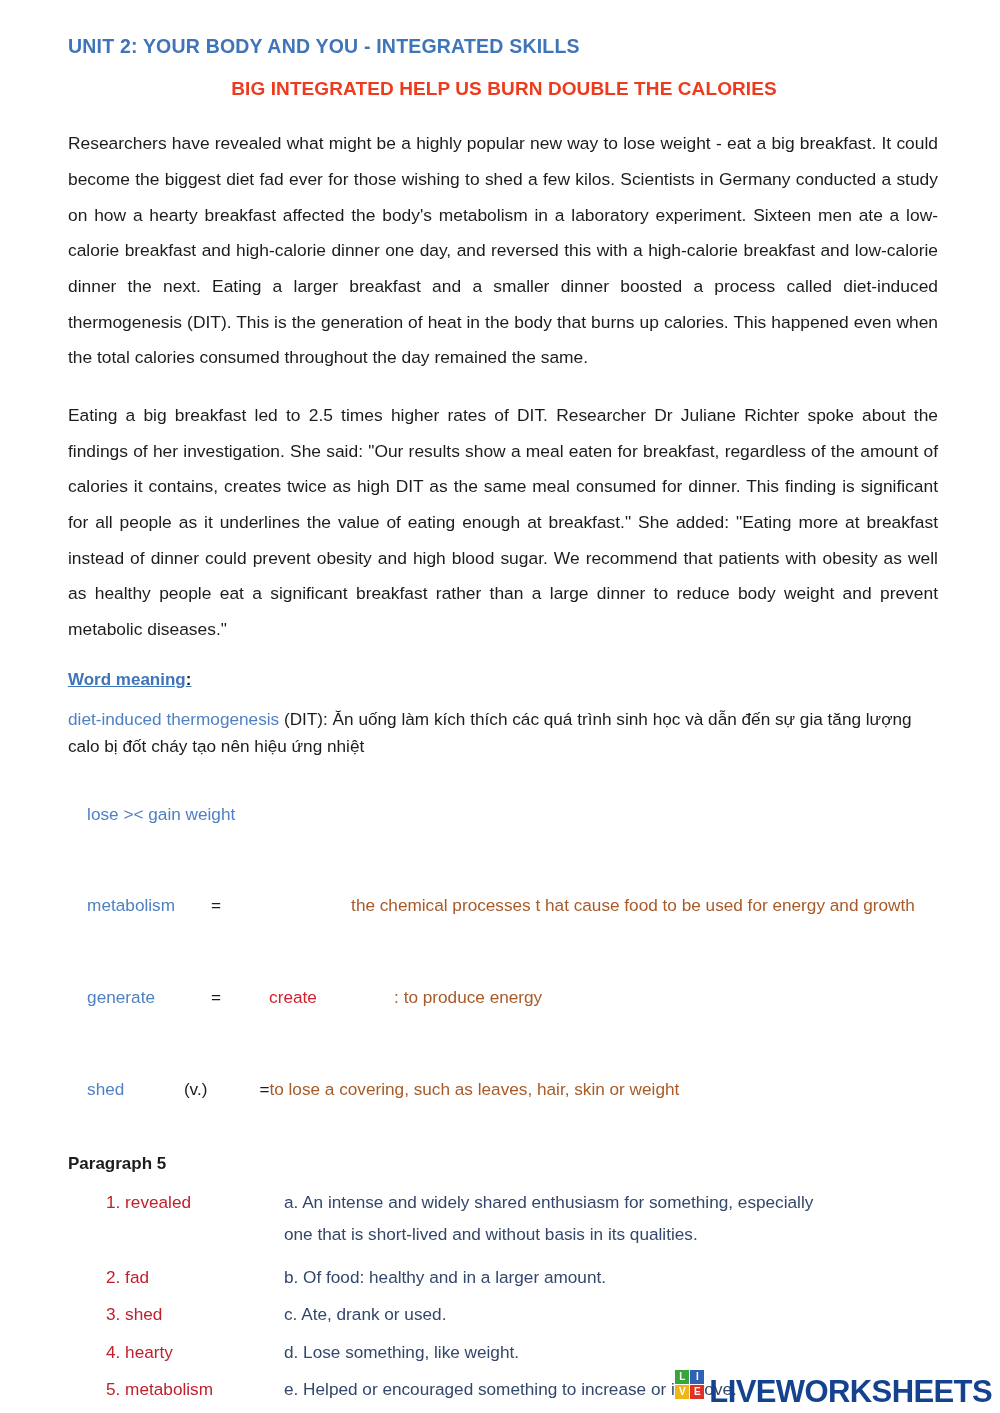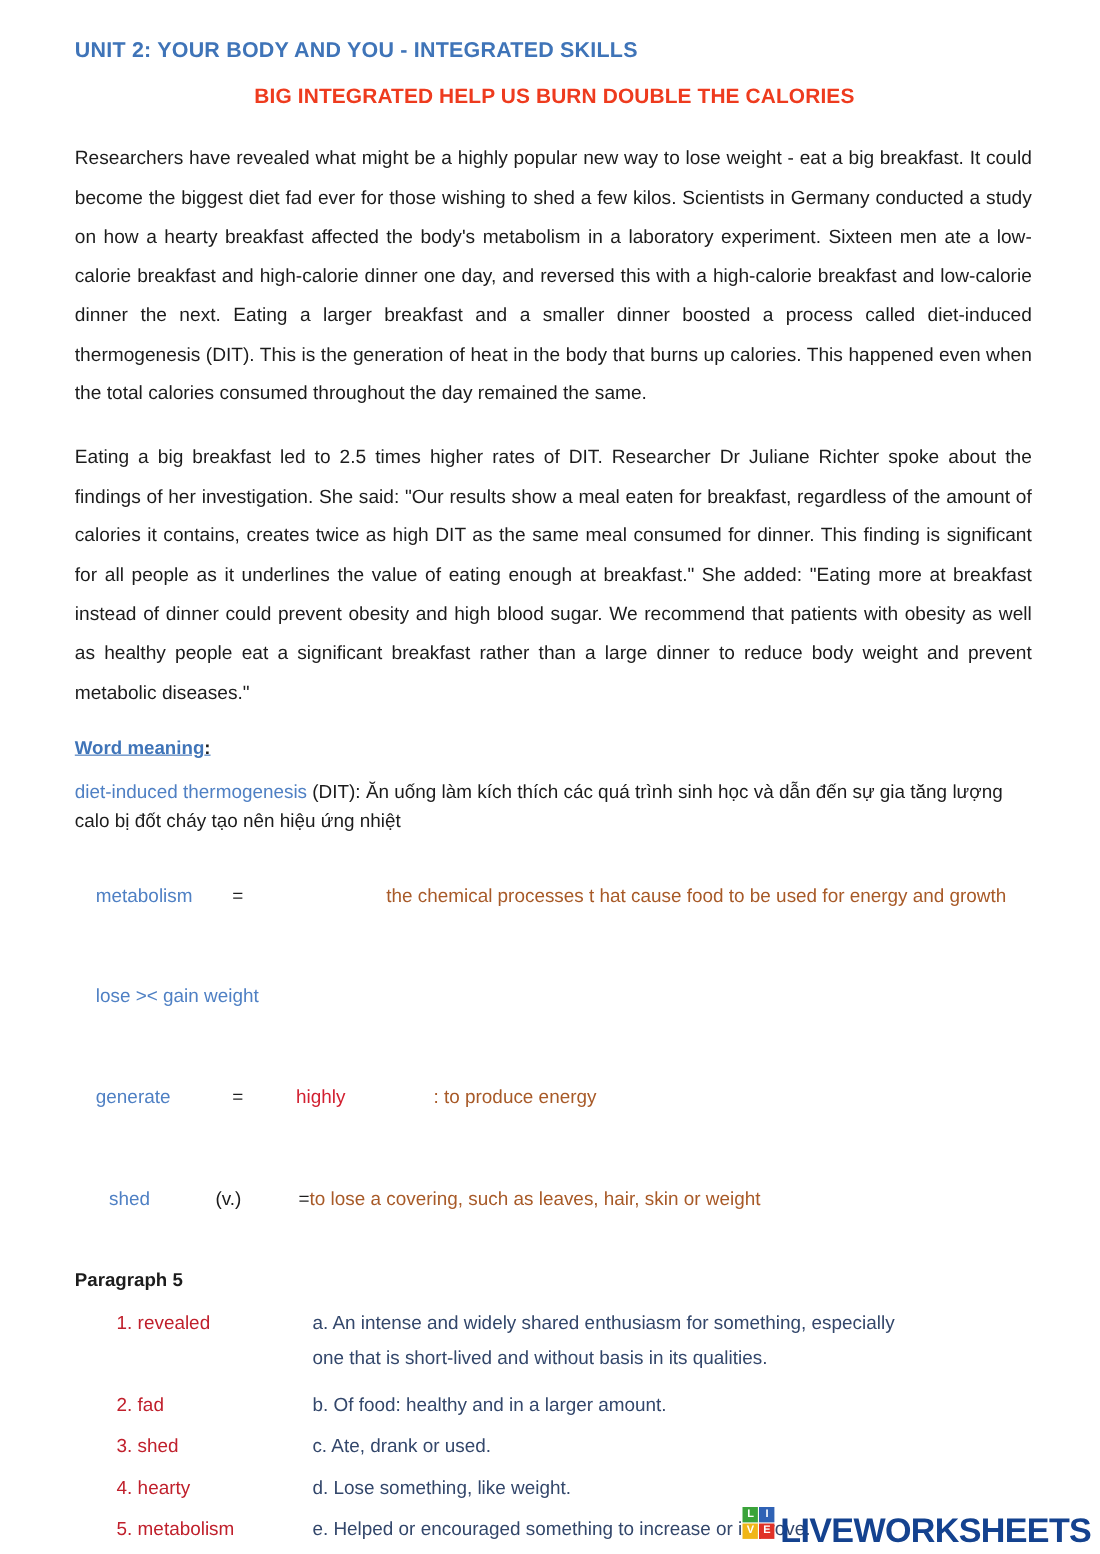--- a/index.html
+++ b/index.html
@@ -98,21 +98,21 @@
   .wm-line .def-red {
     color: #d22030;
     display: inline-block;
   }
   .wm-line .plain {
     color: #1c1c1c;
   }
 
   .w-term-1 { width: 124px; }
   .w-eq-1   { width: 140px; }
-  .w-term-2 { width: 92px; margin-left: 12px; }
+  .w-term-2 { width: 92px; }
   .w-eq-2   { width: 58px; }
   .w-red    { width: 125px; }
 
   
   .para-label {
     font-size: 17px;
     font-weight: bold;
     color: #1c1c1c;
     margin: 30px 0 16px 0;
   }
@@ -197,29 +197,29 @@
 
   <div class="word-meaning-title">
     <span>Word meaning</span><span class="colon">:</span>
   </div>
 
   <p class="vi-gloss">
     <span class="term">diet-induced thermogenesis</span><span> (DIT): Ăn uống làm kích thích các quá trình sinh học và dẫn đến sự gia tăng lượng calo bị đốt cháy tạo nên hiệu ứng nhiệt</span>
   </p>
 
   <div class="wm-line">
+    <span class="term">lose &gt;&lt; gain weight</span>
+  </div>
+
+  <div class="wm-line">
     <span class="term w-term-1">metabolism</span><span class="eq w-eq-1">=</span><span class="def-brown">the chemical processes t hat cause food to be used for energy and growth</span>
   </div>
 
   <div class="wm-line">
-    <span class="term">lose &gt;&lt; gain weight</span>
-  </div>
-
-  <div class="wm-line">
-    <span class="term w-term-1">generate</span><span class="eq w-eq-2">=</span><span class="def-red w-red">highly</span><span class="def-brown">: to produce energy</span>
+    <span class="term w-term-1">generate</span><span class="eq w-eq-2">=</span><span class="def-red w-red">create</span><span class="def-brown">: to produce energy</span>
   </div>
 
   <div class="wm-line">
     <span class="term w-term-2">shed</span><span class="plain"> (v.)</span><span class="eq" style="display:inline-block;width:62px;text-align:right;">=</span><span class="def-brown">to lose a covering, such as leaves, hair, skin or weight</span>
   </div>
 
   <div class="para-label">Paragraph 5</div>
 
   <table class="match-table">
     <tbody>

